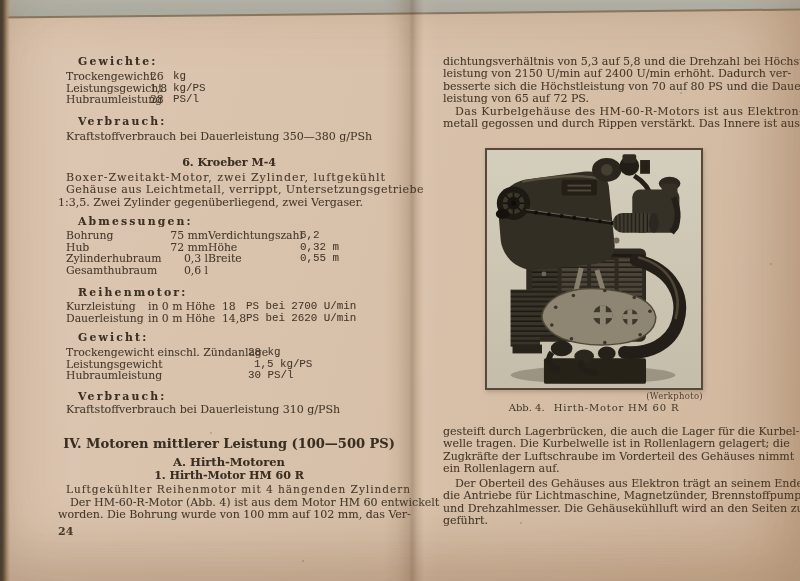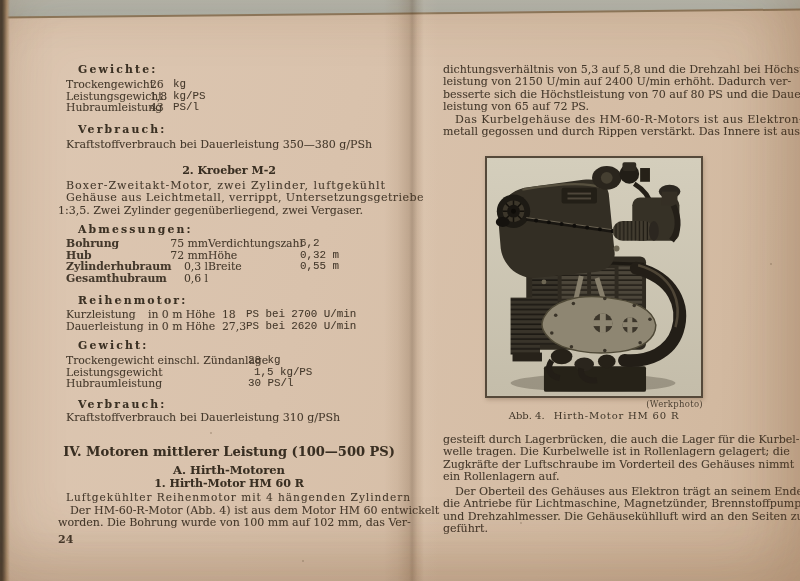--- a/index.html
+++ b/index.html
@@ -22,41 +22,41 @@
     clip-path:polygon(0 0,800px 0,800px 8.5px,0 16.5px);}
   .edge-left{position:absolute;left:0;top:0;width:10px;height:581px;
     background:linear-gradient(90deg,#433c33 0,#433c33 2px,#6b5c4a 4px,#b59a7c 7px,rgba(181,154,124,0) 10px);}
   .vignette{position:absolute;inset:0;pointer-events:none;
     box-shadow:inset 0 0 70px rgba(120,82,45,.16),inset -30px 0 55px rgba(120,82,45,.10),inset 0 -32px 55px rgba(112,76,40,.15);}
   .gutter{position:absolute;left:384px;top:0;width:54px;height:581px;pointer-events:none;
     background:linear-gradient(90deg,rgba(0,0,0,0) 0%,rgba(106,74,43,.08) 25%,rgba(92,62,34,.20) 46%,rgba(70,46,24,.28) 52%,rgba(106,74,43,.12) 62%,rgba(238,223,203,.10) 74%,rgba(0,0,0,0) 100%);}
   .speck{position:absolute;width:2px;height:2px;border-radius:50%;background:#6b5640;opacity:.35;}
 
   
-  .pg{position:absolute;top:8px;height:476px;color:#44392c;}
+  .pg{position:absolute;top:0;height:476px;color:#44392c;}
   #pageL{left:58px;width:342px;}
   #pageR{left:443px;width:330px;}
   .blk{position:absolute;left:0;width:100%;}
   .bl{font-size:11px;line-height:12.4px;white-space:nowrap;
       text-shadow:.3px .3px 0 rgba(92,70,48,.22);}
   .ind{padding-left:12px;}
   .shead{padding-left:20px;font-size:10.8px;font-weight:bold;letter-spacing:2.2px;color:#3a3023;white-space:nowrap;
       text-shadow:.3px .3px 0 rgba(92,70,48,.22);}
   .bheading{text-align:center;font-weight:bold;color:#382e22;white-space:nowrap;
       text-shadow:.3px .3px 0 rgba(92,70,48,.25);}
   .gesperrt{letter-spacing:1px;}
   .gesperrt-l{letter-spacing:.45px;}
 
   
   .sr{display:flex;font-size:10.8px;line-height:11.7px;white-space:nowrap;
       text-shadow:.3px .3px 0 rgba(92,70,48,.22);}
   .pad8{width:8px;flex:none;}
   .w-label{width:84px;flex:none;}
   .w-val{width:23px;flex:none;}
-  .a-l1{width:84px;flex:none;font-weight:bold;}
+  .a-l1{width:84px;flex:none;}
   .a-v1{width:58px;flex:none;text-align:right;}
   .a-l2{width:92px;flex:none;}
   .lz-label{width:82px;flex:none;}
   .lz-cond{width:74px;flex:none;}
   .lz-num{width:24px;flex:none;}
   .gw-label{width:182px;flex:none;}
   .fill{flex:1;font-family:Liberation Mono, monospace;}
 
   
   #photo{position:absolute;left:42px;top:148px;width:218px;height:242px;box-sizing:border-box;
@@ -93,29 +93,29 @@
         </div>
       <div class="sr">
           <span class="pad8"></span>
           <span class="w-label">Leistungsgewicht</span>
           <span class="w-val">1,8</span>
           <span class="fill">kg/PS</span>
         </div>
       <div class="sr">
           <span class="pad8"></span>
           <span class="w-label">Hubraumleistung</span>
-          <span class="w-val">43</span>
+          <span class="w-val">28</span>
           <span class="fill">PS/l</span>
         </div>
     </div>
 
     <div class="blk shead" style="top:115px">Verbrauch:</div>
     <div class="blk bl ind" style="top:131px;padding-left:8px">Kraftstoffverbrauch bei Dauerleistung 350—380 g/PSh</div>
 
-    <div class="blk bheading" style="top:156px;font-size:11px">2. Kroeber M-2</div>
+    <div class="blk bheading" style="top:156px;font-size:11px">6. Kroeber M-4</div>
     <div class="blk" style="top:172px">
       <div class="bl gesperrt" style="padding-left:8px">Boxer-Zweitakt-Motor, zwei Zylinder, luftgekühlt</div>
       <div class="bl gesperrt-l" style="padding-left:8px">Gehäuse aus Leichtmetall, verrippt, Untersetzungsgetriebe</div>
       <div class="bl">1:3,5. Zwei Zylinder gegenüberliegend, zwei Vergaser.</div>
     </div>
 
     <div class="blk shead" style="top:215px">Abmessungen:</div>
     <div class="blk" style="top:230px">
       <div class="sr">
           <span class="pad8"></span>
@@ -153,21 +153,21 @@
           <span class="pad8"></span>
           <span class="lz-label">Kurzleistung</span>
           <span class="lz-cond">in 0 m Höhe</span>
           <span class="lz-num">18</span>
           <span class="fill">PS bei 2700 U/min</span>
         </div>
       <div class="sr">
           <span class="pad8"></span>
           <span class="lz-label">Dauerleistung</span>
           <span class="lz-cond">in 0 m Höhe</span>
-          <span class="lz-num">27,3</span>
+          <span class="lz-num">14,8</span>
           <span class="fill">PS bei 2620 U/min</span>
         </div>
     </div>
 
     <div class="blk shead" style="top:331px">Gewicht:</div>
     <div class="blk" style="top:347px">
       <div class="sr">
           <span class="pad8"></span>
           <span class="gw-label">Trockengewicht einschl. Zündanlage</span>
           <span class="fill">28 kg</span>

